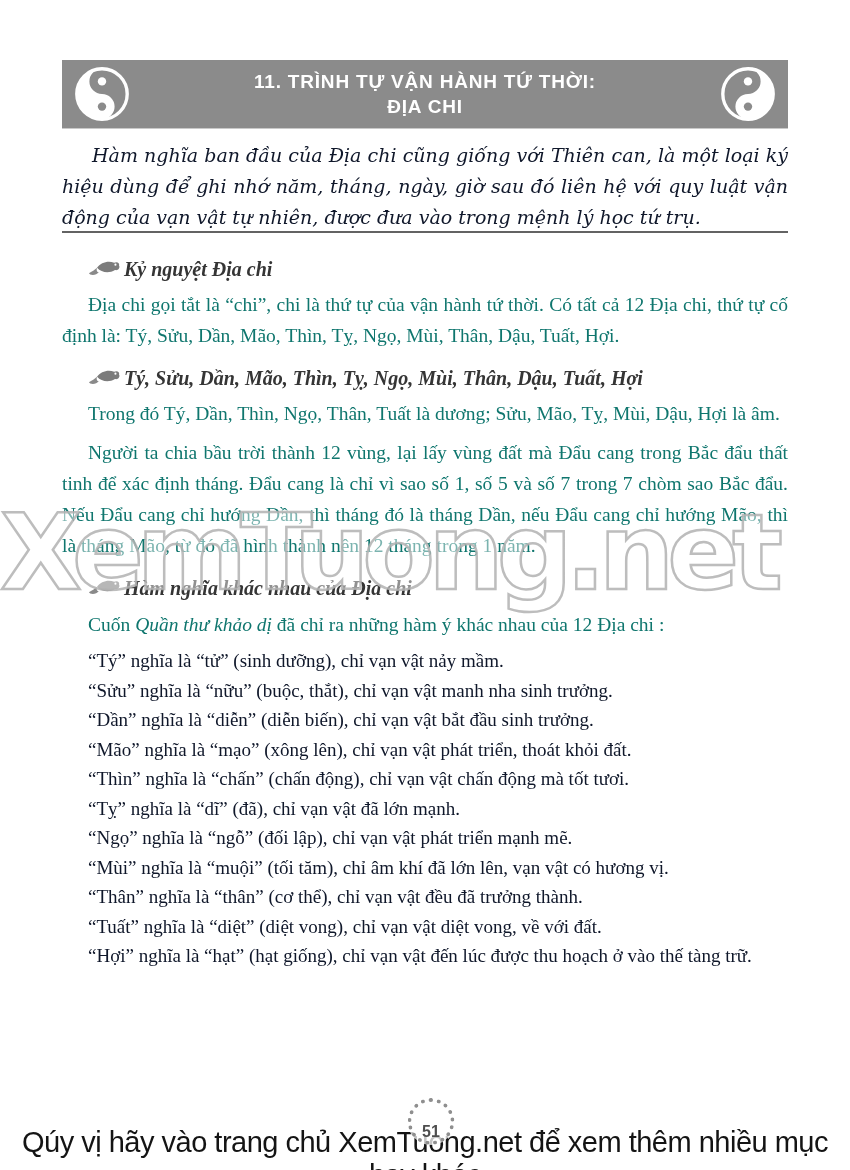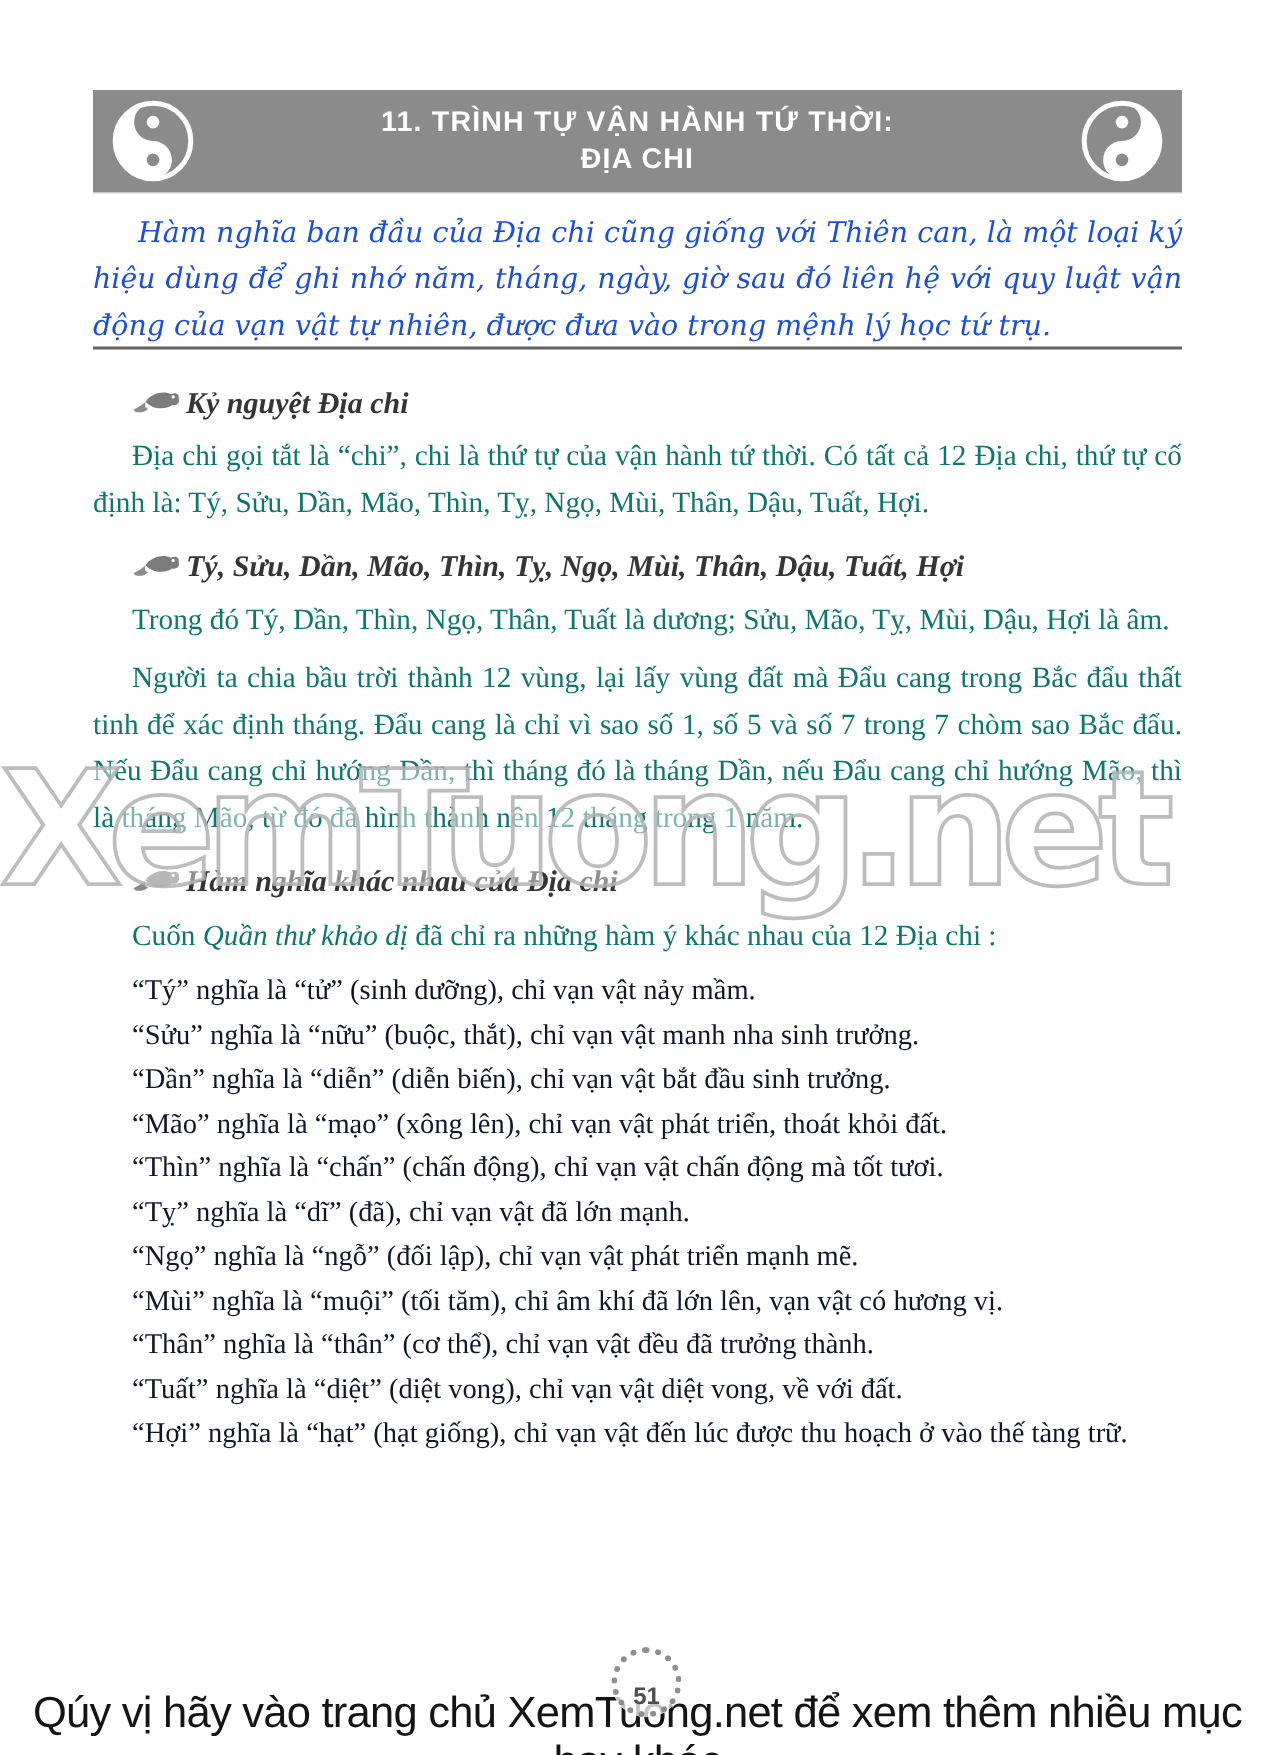--- a/index.html
+++ b/index.html
@@ -39,21 +39,21 @@
   }
   
   .intro {
     position: absolute;
     left: 62px; top: 140px;
     width: 726px;
     font-family: "DejaVu Serif", serif;
     font-style: italic;
     font-size: 19px;
     line-height: 31px;
-    color: #1d4ed8;
+    color: #0f172a;
     text-align: justify;
     text-indent: 30px;
   }
   .rule {
     position: absolute;
     left: 62px; top: 231px;
     width: 726px;
     border-top: 2px solid #636363;
   }
   

